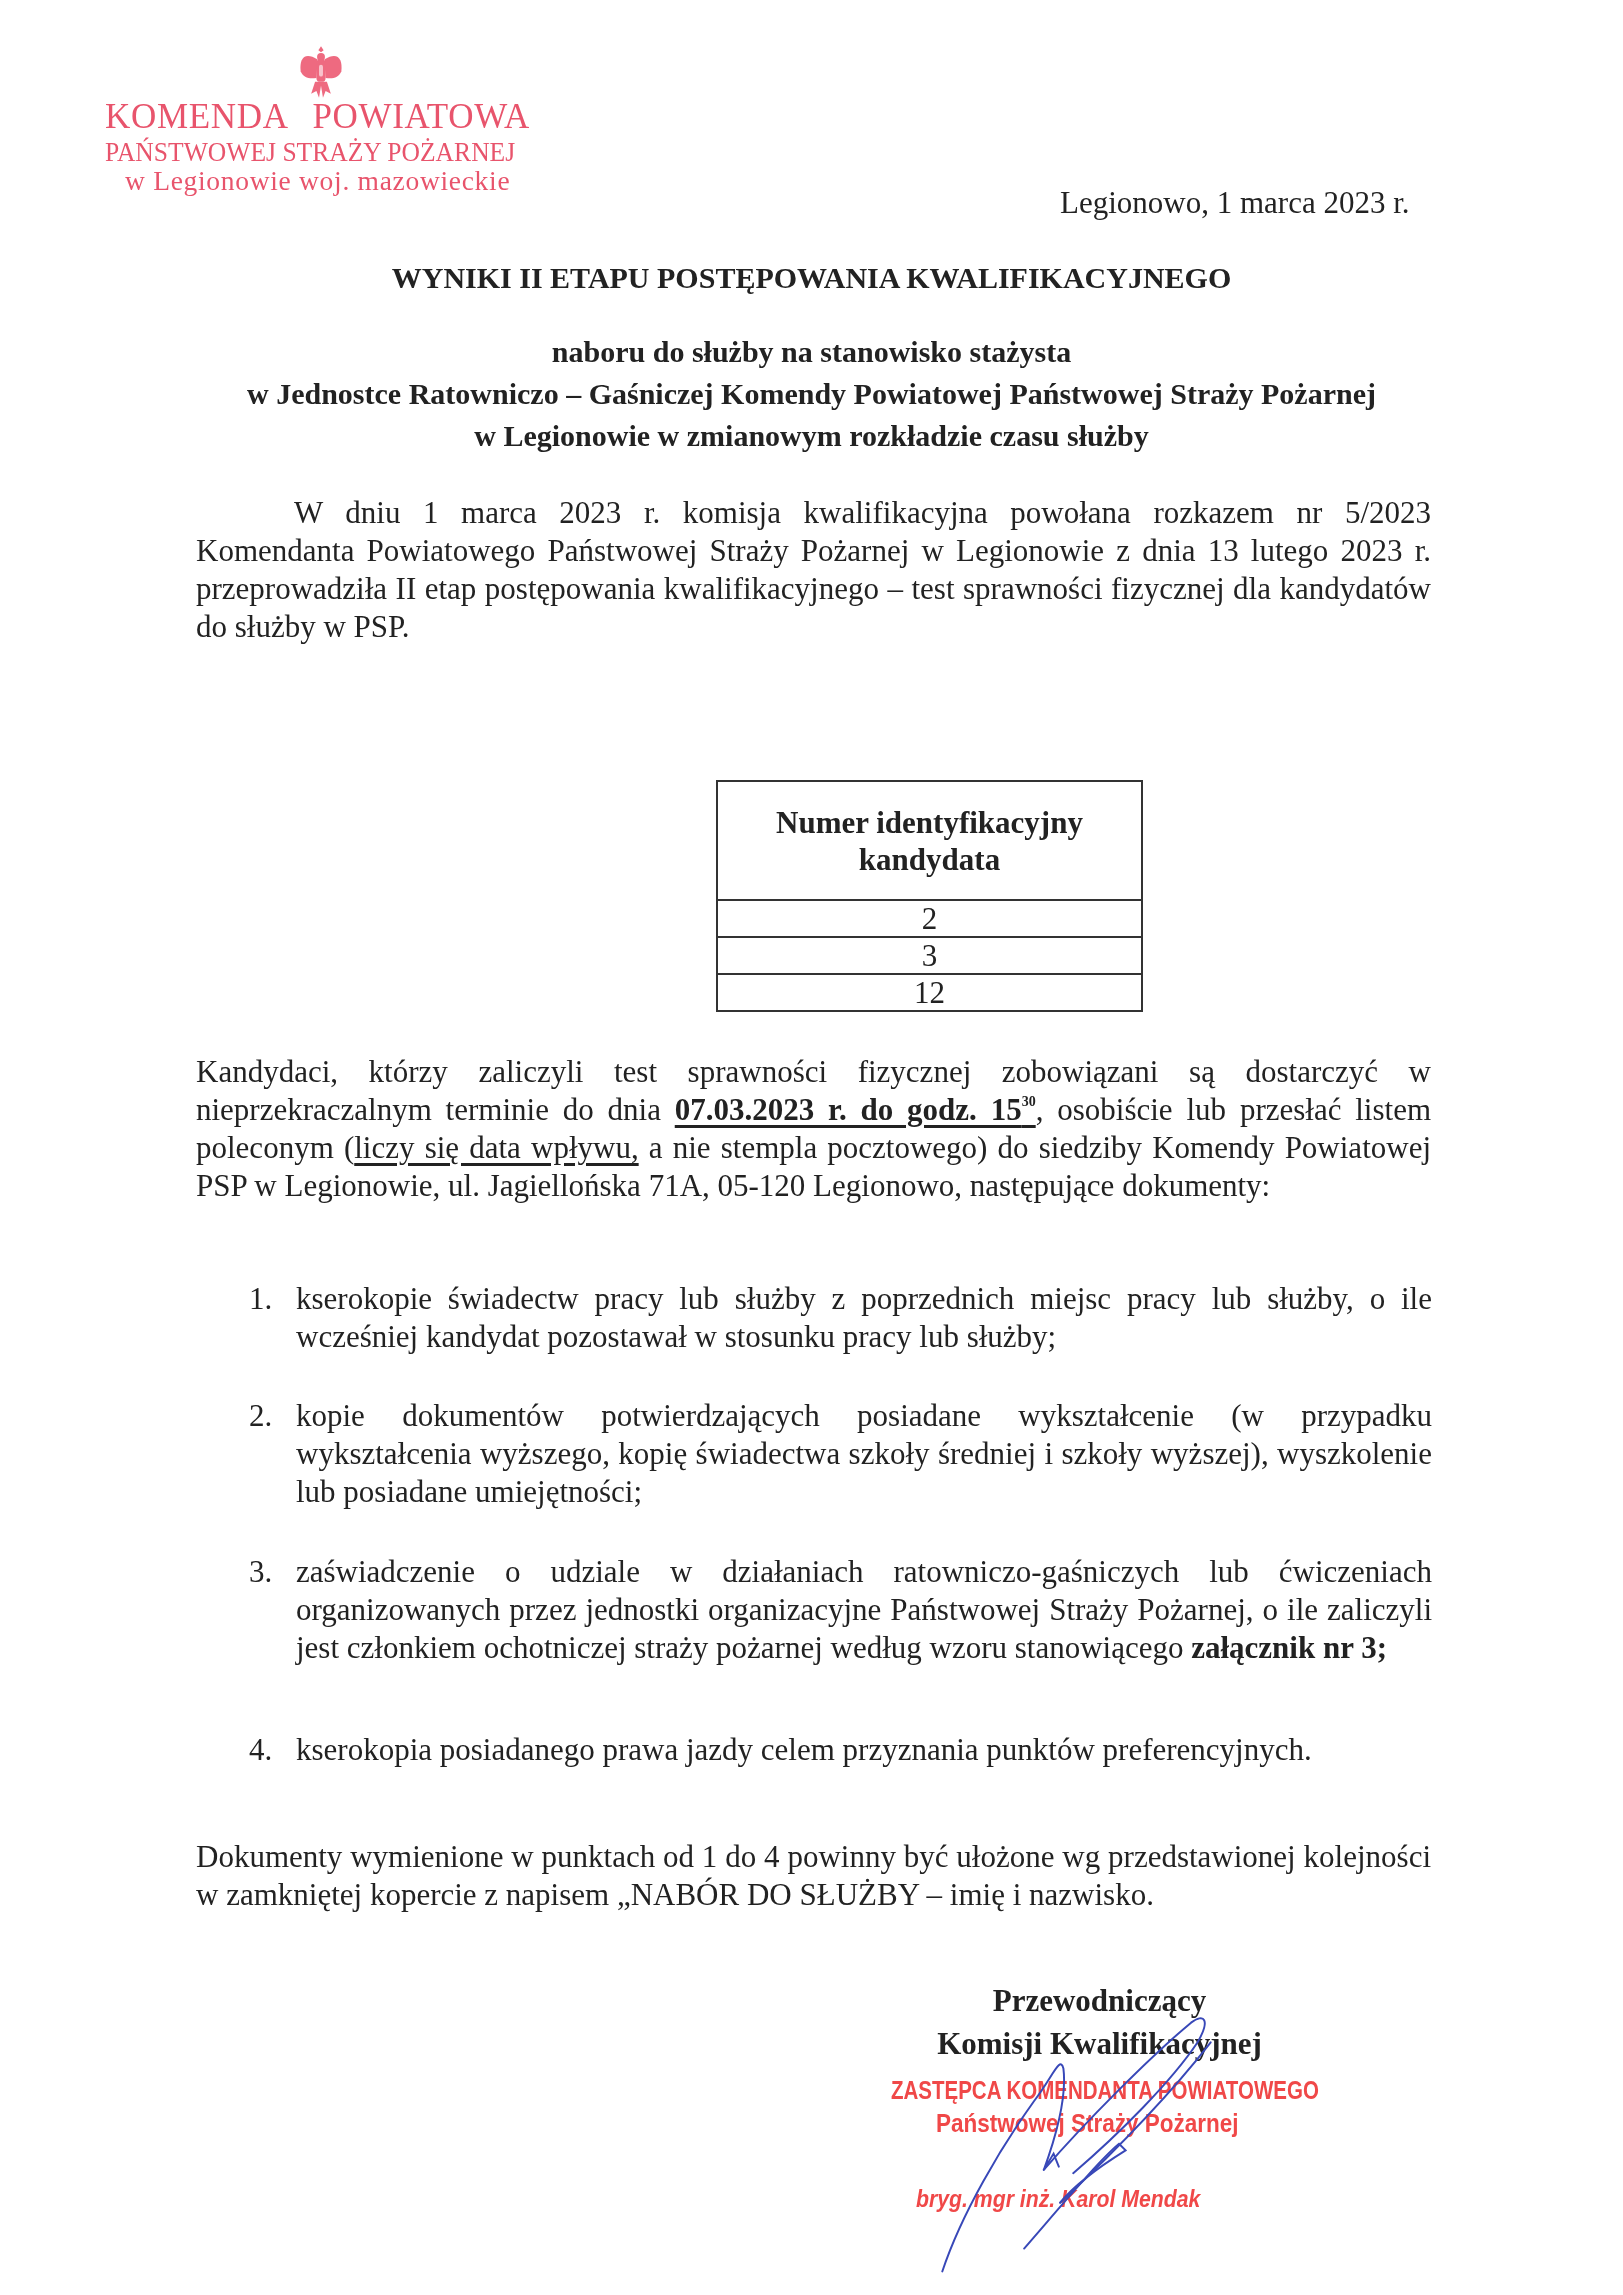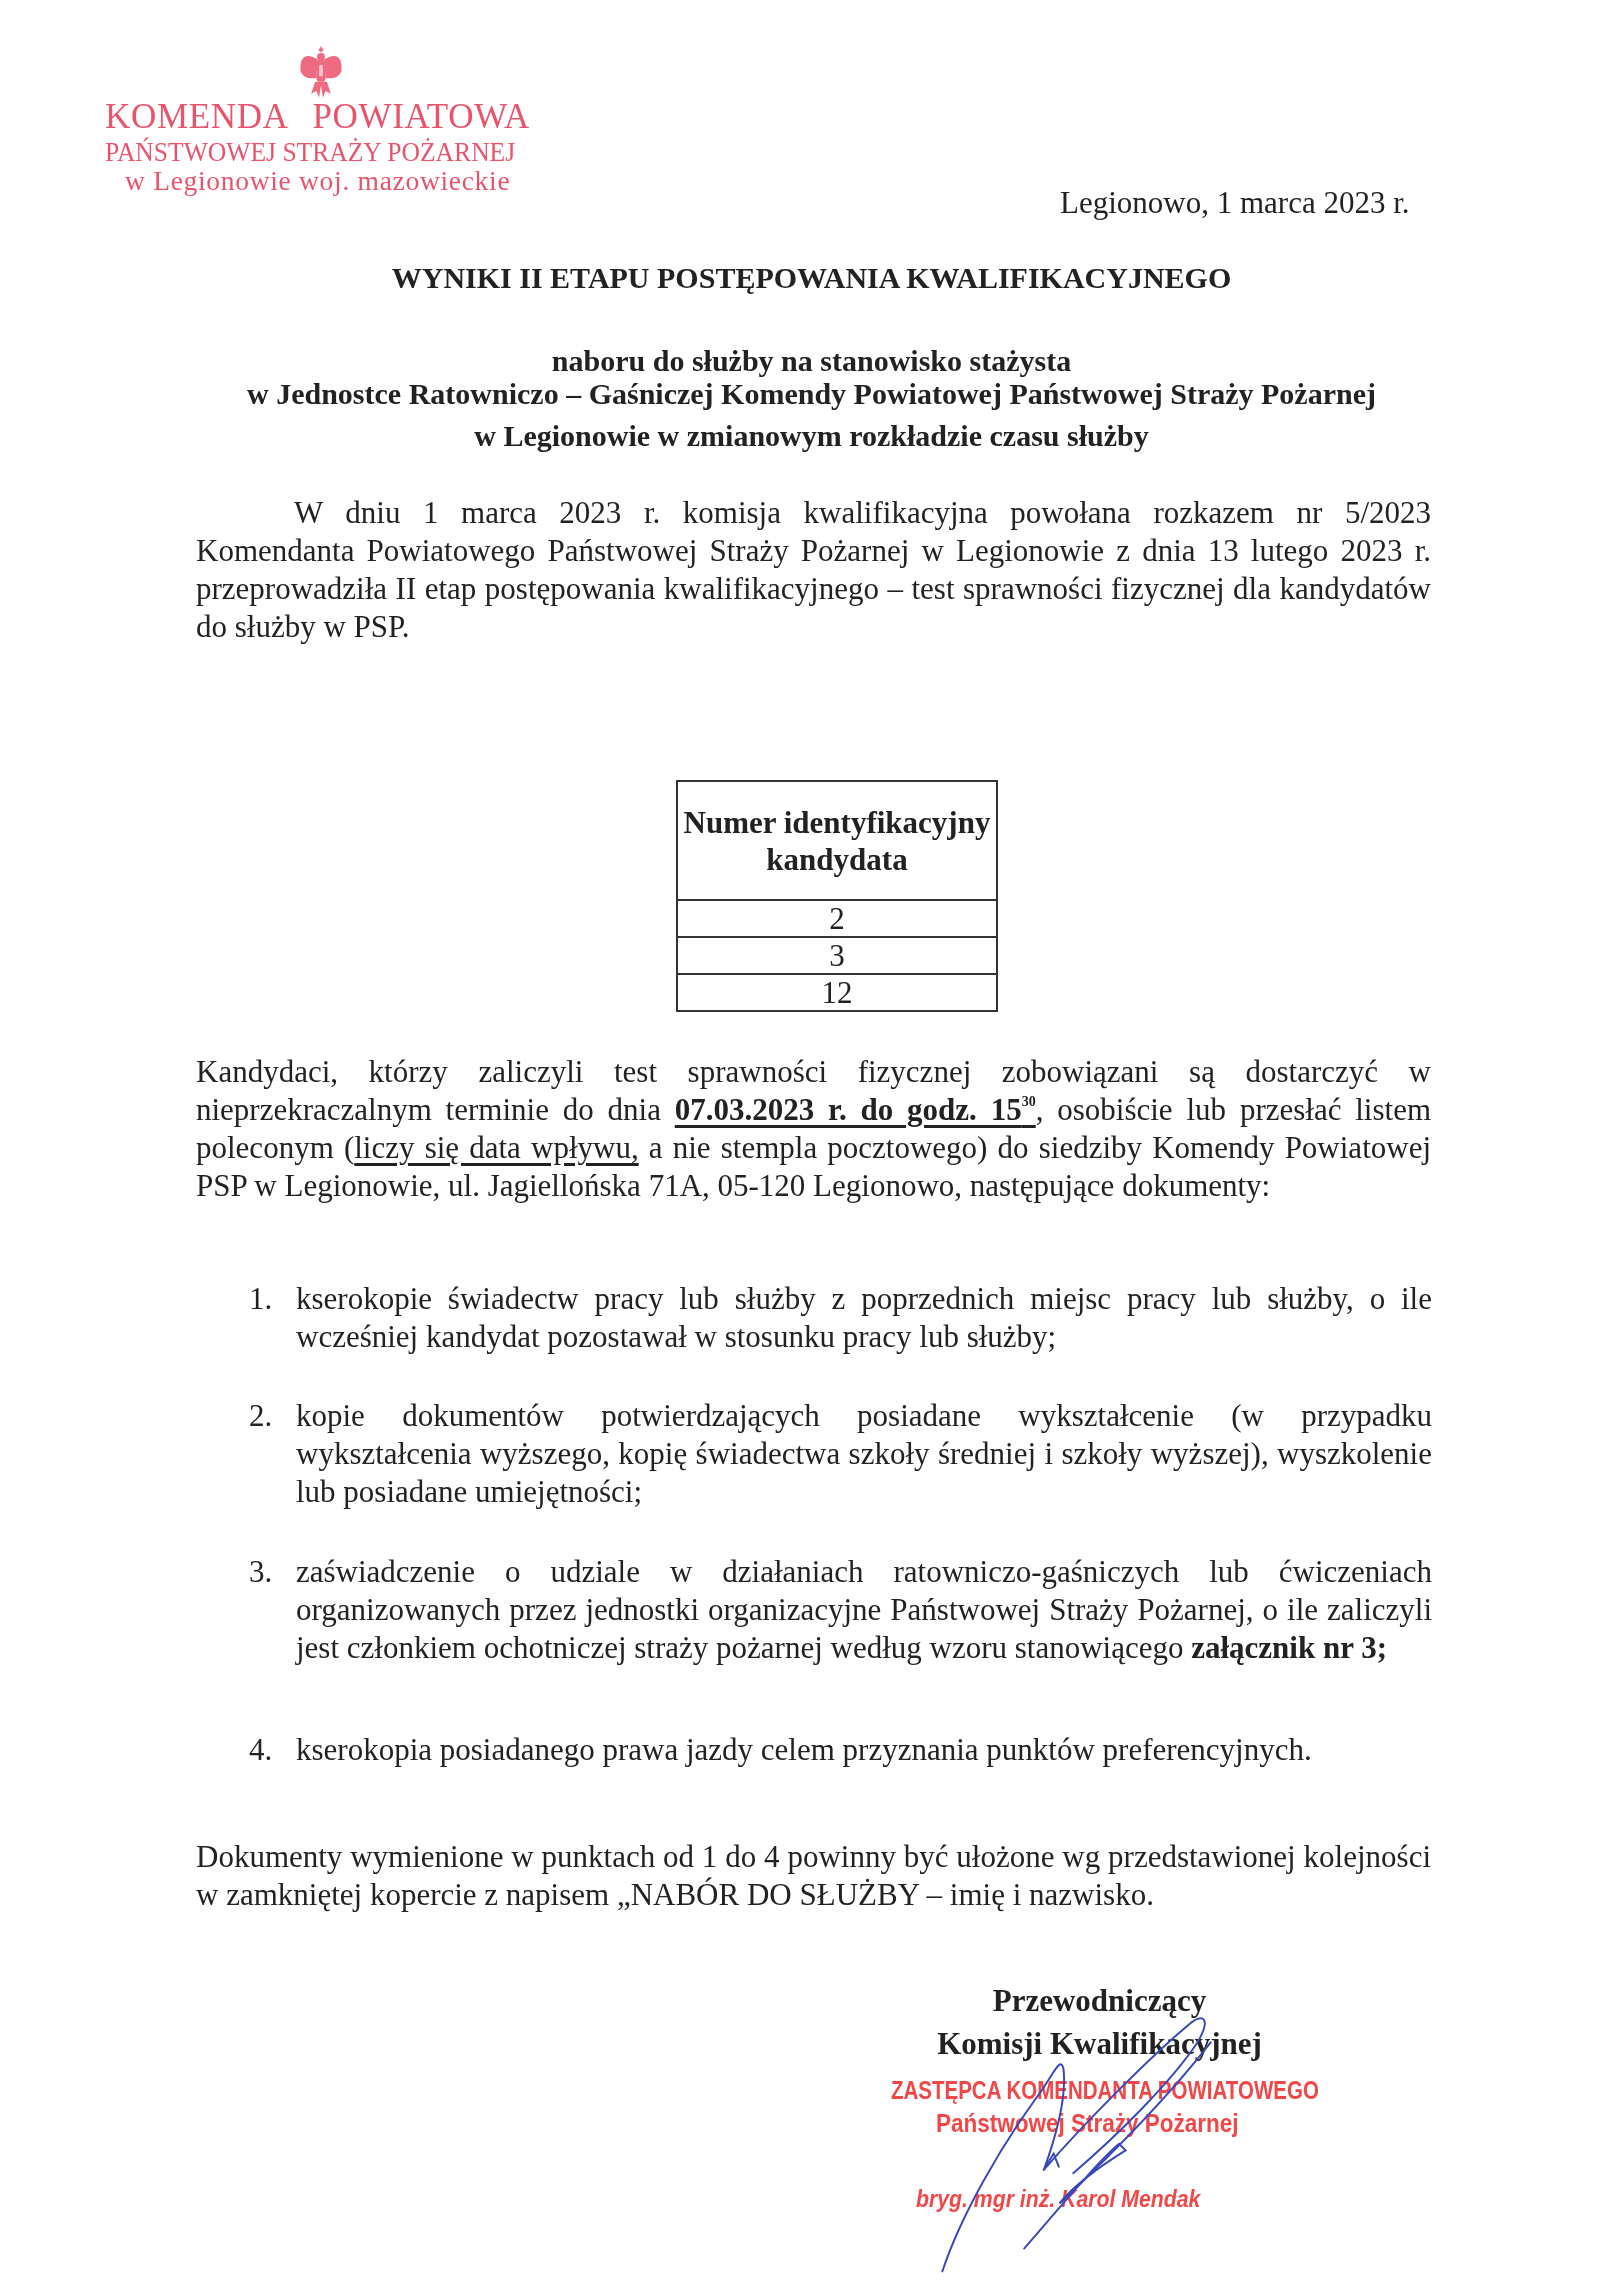--- a/index.html
+++ b/index.html
@@ -12,29 +12,29 @@
   .eagle { left:298px; top:45px; width:46px; height:54px; }
   .stamp-l1 { left:105px; top:97px; font-size:35px; letter-spacing:0.7px; white-space:nowrap; }
   .stamp-l1 .gap { display:inline-block; width:23.6px; }
   .stamp-l2 { left:105px; top:136px; font-size:27.5px; white-space:nowrap; transform:scaleX(0.93); transform-origin:left; }
   .stamp-l3 { left:125px; top:165px; font-size:27.5px; letter-spacing:0.7px; white-space:nowrap; }
 
   .date { left:1060px; top:185px; font-size:31px; white-space:nowrap; }
 
   .title { left:0; width:1623px; text-align:center; font-weight:bold; font-size:30px; top:261px; }
   .subtitle { left:0; width:1623px; text-align:center; font-weight:bold; font-size:30px; line-height:42px; }
-  .sub1 { top:331px;margin-top:9px; }
+  .sub1 { top:331px; }
   .sub2 { top:373px; }
   .sub3 { top:415px; }
 
   .para { left:196px; width:1235px; font-size:31px; line-height:38px; text-align:justify; }
   .p1 { top:494px; text-indent:98px; }
   .list-head { left:0; width:1623px; text-align:center; font-weight:bold; font-size:30px; line-height:42px; top:662px; }
 
-  table.cand { position:absolute; left:676px; top:780px; width:322px; border-collapse:collapse; }
+  table.cand { position:absolute; left:716px; top:780px; width:427px; border-collapse:collapse; }
   table.cand th, table.cand td { border:2px solid #333; text-align:center; font-size:31px; padding:0; }
   table.cand th { font-weight:bold; height:117px; line-height:37px; }
   table.cand td { height:35px; line-height:35px; }
 
   .p2 { top:1053px; }
   .p2 .u { text-decoration:underline; text-decoration-thickness:2.6px; text-underline-offset:4.6px; }
   .p2 b.u { font-weight:bold; }
   .p2 sup { font-size:14px; line-height:0; vertical-align:14.4px; font-weight:bold; }
 
   .li { left:249px; width:1183px; font-size:31px; line-height:38px; }

